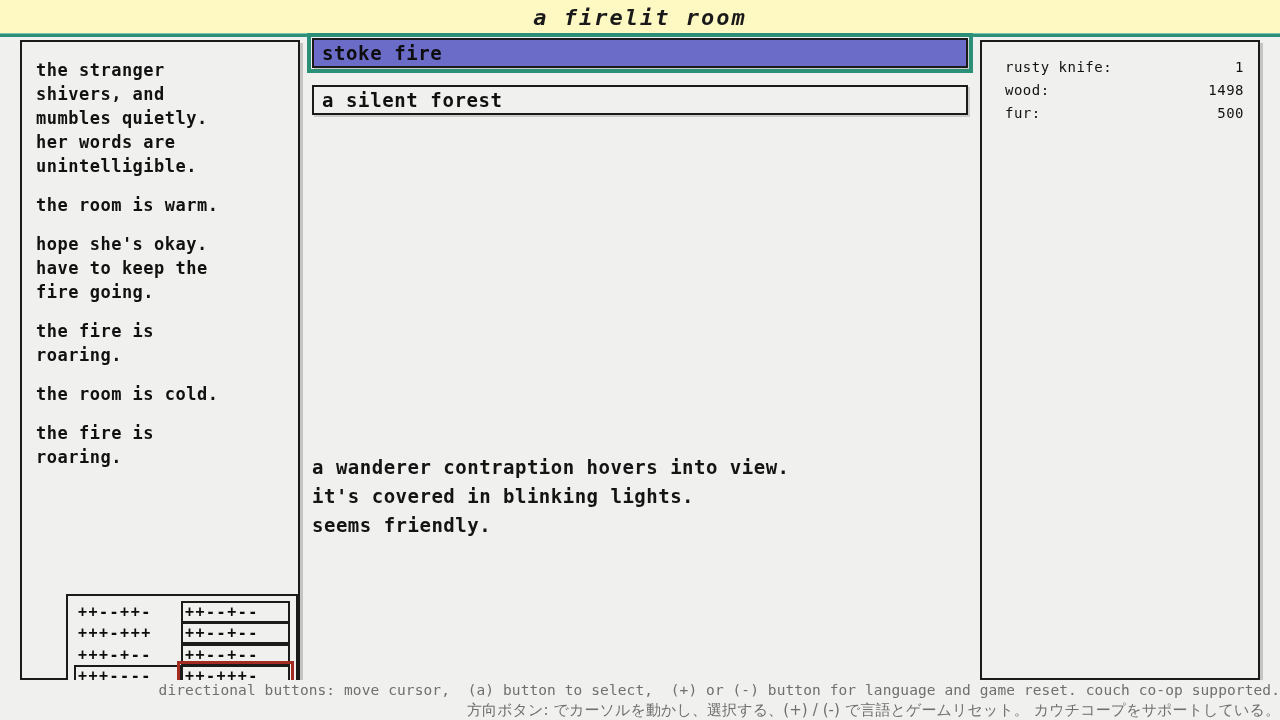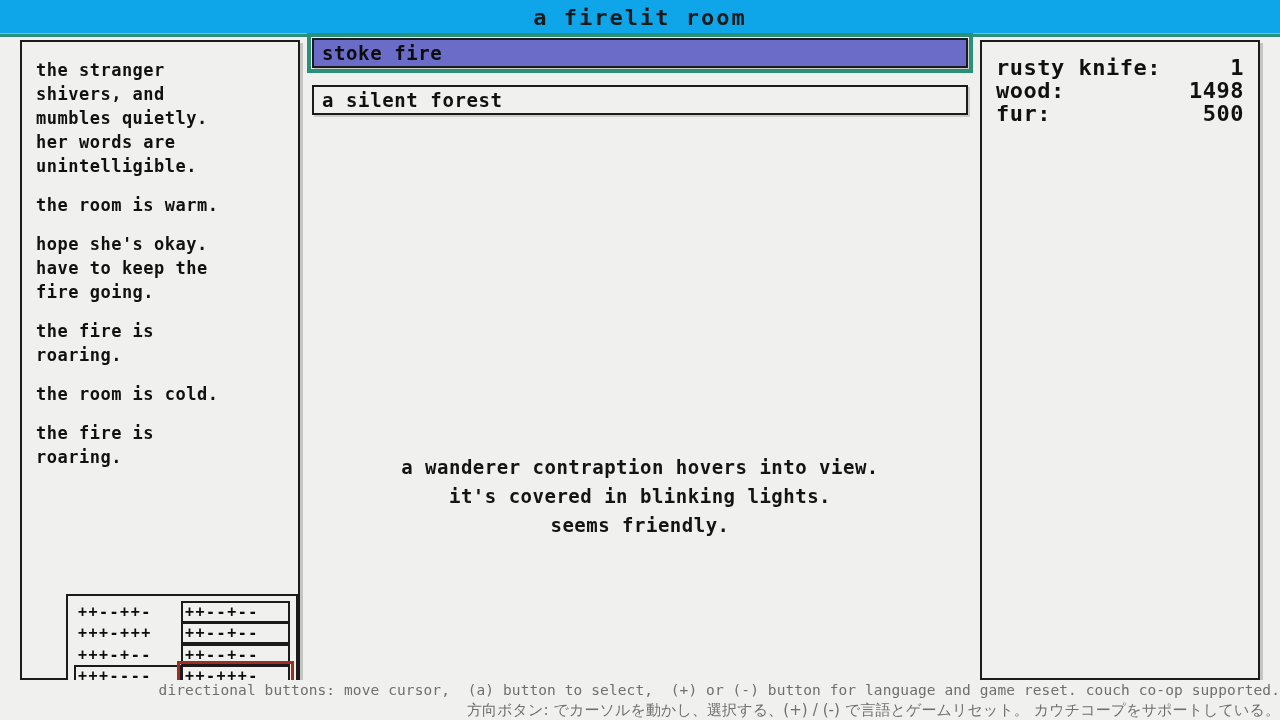--- a/index.html
+++ b/index.html
@@ -21,21 +21,22 @@
 
   
   .title-bar {
     position: absolute;
     top: 0; left: 0;
     width: 1280px;
     height: 34px;
     display: flex;
     align-items: center;
     justify-content: center;
-    background: #0ea5e9;
+    background: #fef9c3;
+    font-style: italic;
   }
   .title-text {
     font-size: 22px;
     letter-spacing: 2px;
     color: #1a1a1a;
     font-weight: 700;
     white-space: pre;
   }
   .title-rule {
     position: absolute;
@@ -64,25 +65,26 @@
     color: #111;
     font-weight: 700;
     letter-spacing: 0.5px;
   }
   .log-entry { margin-bottom: 15px; white-space: pre-line; }
   .log-entry:last-child { margin-bottom: 0; }
 
   
   .store-list {
     padding: 14px 14px 0 14px;
-    font-size: 22px;
+    font-size: 14px;
     line-height: 23px;
-    font-weight: 700;
+    font-weight: 400;
     color: #111;
     letter-spacing: 0.5px;
+    margin-left: 9px;
   }
   .store-row {
     display: flex;
     justify-content: space-between;
     align-items: baseline;
     white-space: pre;
   }
   .store-name { }
   .store-qty { }
 
@@ -131,21 +133,21 @@
     color: #9a9a9a;
     letter-spacing: 0.8px;
     white-space: pre;
   }
 
   .center-event {
     position: absolute;
     top: 415px;
     left: 0;
     width: 100%;
-    text-align: center;
+    text-align: left;
     font-size: 19px;
     line-height: 29px;
     font-weight: 700;
     color: #141414;
     letter-spacing: 0.5px;
   }
   .center-event div { white-space: pre; }
 
   
   #cipher-widget {

